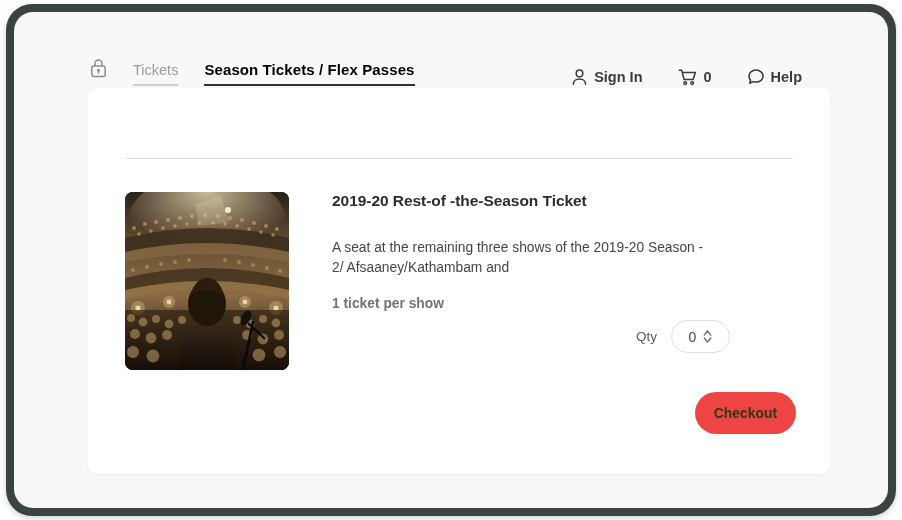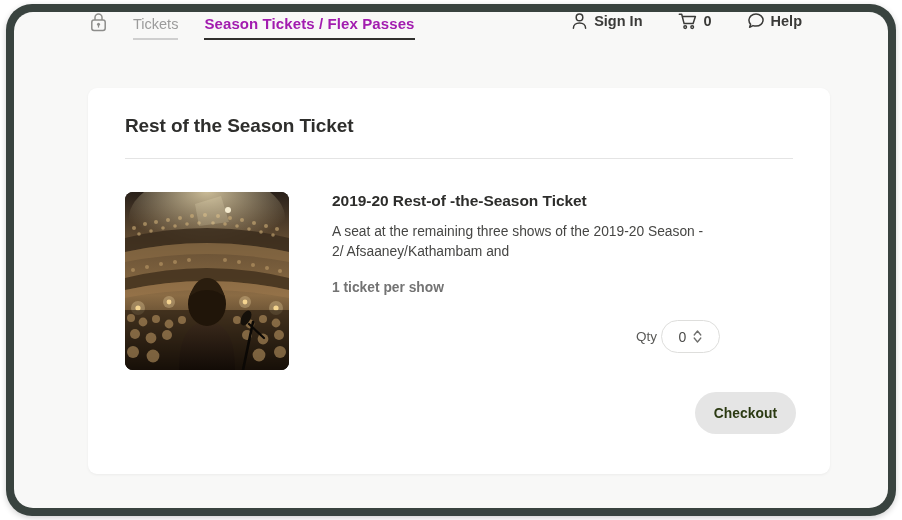--- a/index.html
+++ b/index.html
@@ -34,21 +34,21 @@
     position: relative;
   }
 
   
   .topbar {
     position: absolute;
     left: 0; top: 0;
     width: 100%;
     height: 74px;
     display: flex;
-    align-items: flex-start;
+    align-items: flex-end;
   }
 
   .nav-left {
     display: flex;
     align-items: flex-end;
     gap: 26px;
     margin-left: 76px;
   }
 
   .lock-icon {
@@ -62,21 +62,21 @@
     white-space: nowrap;
   }
   .tab-inactive {
     font-size: 14.5px;
     color: #9B9B9B;
     border-bottom: 2px solid #CFCFCF;
     font-weight: 400;
   }
   .tab-active {
     font-size: 15px;
-    color: #a21caf;
+    color: #000000;
     border-bottom: 2.5px solid #31302E;
     font-weight: 700;
     letter-spacing: 0.1px;
   }
 
   .nav-right {
     margin-left: auto;
     margin-right: 86px;
     display: flex;
     align-items: center;
@@ -150,21 +150,21 @@
   }
 
   .product-title {
     font-size: 15.5px;
     font-weight: 700;
     color: #2D2D2B;
     letter-spacing: -0.05px;
   }
 
   .product-desc {
-    margin-top: 12px;
+    margin-top: 28px;
     font-size: 13.8px;
     line-height: 19.5px;
     color: #464644;
   }
 
   .per-show {
     margin-top: 19px;
     font-size: 13.8px;
     font-weight: 700;
     color: #737373;
@@ -177,21 +177,21 @@
     font-weight: 400;
   }
 
   
   .qty-wrap {
     position: absolute;
     left: 548px;
     top: 232px;
     display: flex;
     align-items: center;
-    gap: 4px;
+    gap: 14px;
   }
   .qty-label {
     font-size: 13.5px;
     color: #595957;
   }
   .qty-stepper {
     width: 59px;
     height: 33px;
     border: 1px solid #DEDEDC;
     border-radius: 17px;
@@ -208,21 +208,21 @@
 
   
   .checkout-btn {
     position: absolute;
     left: 607px;
     top: 304px;
     width: 101px;
     height: 42px;
     border: none;
     border-radius: 21px;
-    background: #e5e5e5;
+    background: #ef4444;
     color: #2B3A12;
     font-size: 13.8px;
     font-weight: 700;
     font-family: "Liberation Sans", sans-serif;
     cursor: pointer;
     letter-spacing: 0.1px;
   }
 </style>
 </head>
 <body>
@@ -276,21 +276,20 @@
             </svg>
           </span>
           <span>Help</span>
         </span>
 
       </div>
     </div>
 
     <div class="content-card">
 
-      <div class="card-title">Rest of the Season Ticket</div>
       <div class="title-divider"></div>
 
       <div class="product">
 
         <div class="thumb">
           <svg viewBox="0 0 164 178" preserveAspectRatio="xMidYMid slice">
             <defs>
               <linearGradient id="hall" x1="0" y1="0" x2="0" y2="1">
                 <stop offset="0%" stop-color="#2A211A"></stop>
                 <stop offset="32%" stop-color="#6B5336"></stop>

